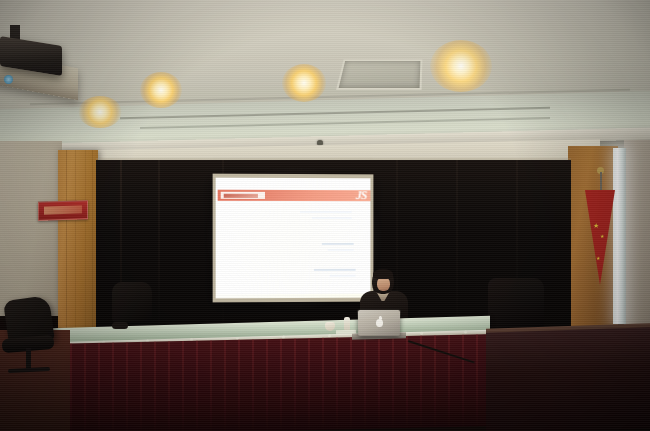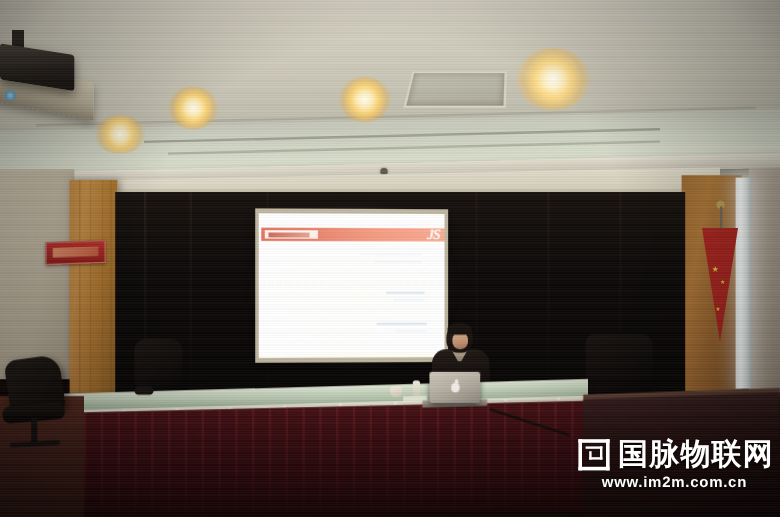--- a/index.html
+++ b/index.html
@@ -551,30 +551,14 @@
   <div class="floor"></div>
   <div class="chair-l-back"></div>
   <div class="chair-l-seat"></div>
   <div class="chair-l-post"></div>
   <div class="chair-l-legs"></div>
 
   <div class="warmth"></div>
   <div class="vignette"></div>
   <div class="grain"></div>
 
-  <div class="watermark">
-    <div class="wm-row">
-      <div class="wm-mark">
-        <i style="left:0;top:0;width:26px;height:3px;"></i>
-        <i style="left:0;top:0;width:3px;height:26px;"></i>
-        <i style="left:0;top:23px;width:26px;height:3px;"></i>
-        <i style="left:23px;top:0;width:3px;height:26px;"></i>
-        <i style="left:6px;top:6px;width:14px;height:2px;"></i>
-        <i style="left:18px;top:6px;width:2px;height:11px;"></i>
-        <i style="left:9px;top:15px;width:11px;height:2px;"></i>
-        <i style="left:9px;top:10px;width:2px;height:7px;"></i>
-      </div>
-      <div class="wm-text">国脉物联网</div>
-    </div>
-    <div class="wm-url">www.im2m.com.cn</div>
-  </div>
 
 </div>
 
 </body></html>

